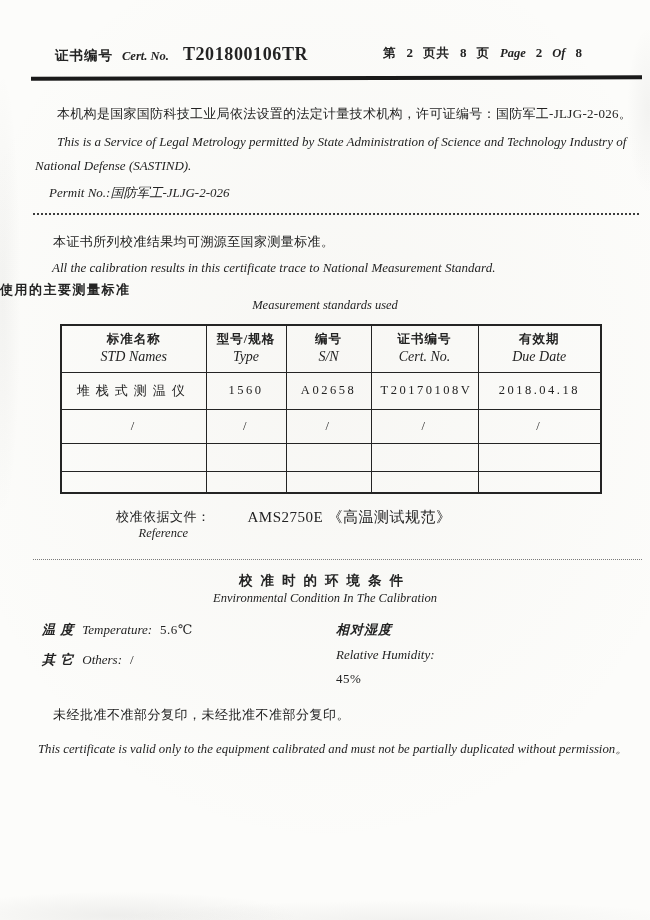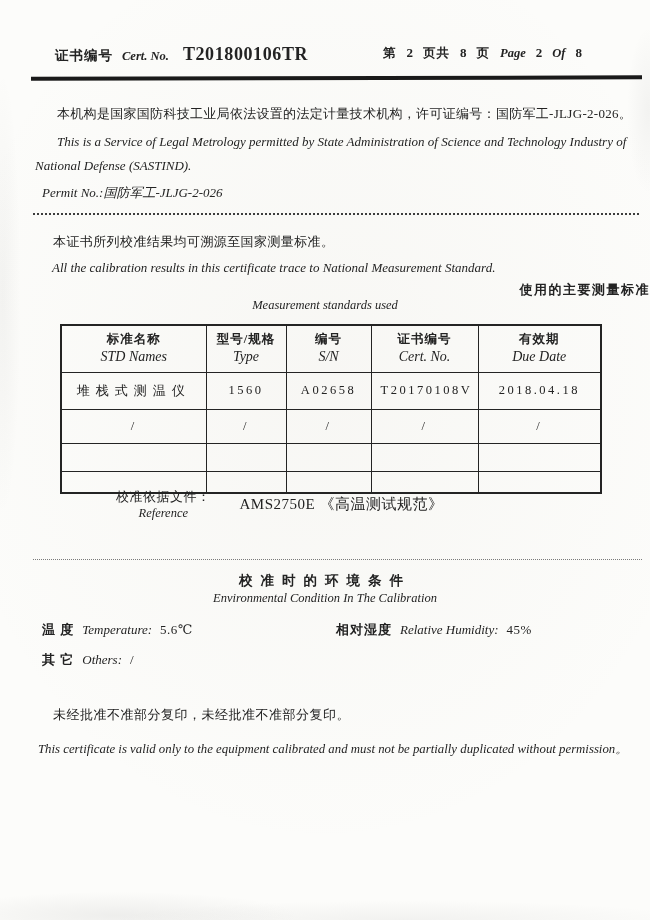--- a/index.html
+++ b/index.html
@@ -24,62 +24,62 @@
   .pg{left:383px;top:45px;display:flex;align-items:baseline;gap:10px;font-size:12.5px;}
   .pg .zh{font-weight:600;letter-spacing:1px;}
   .pg .n{font-weight:700;font-size:13px;}
   .pg .en{font-style:italic;font-weight:700;}
   .rule-thick{left:31px;top:76px;width:611px;height:4px;background:#1a1a1a;transform:rotate(-.12deg);}
 
   
   .p-zh{left:57px;top:105px;font-size:13px;letter-spacing:.3px;font-weight:500;}
   .p-en1{left:57px;top:134px;font-size:13px;font-style:italic;}
   .p-en2{left:35px;top:158px;font-size:13px;font-style:italic;}
-  .p-permit{left:42px;top:184px;font-size:13px;font-style:italic;}
+  .p-permit{left:49px;top:184px;font-size:13px;font-style:italic;}
   .rule-dot1{left:33px;top:213px;width:606px;border-top:2px dotted #3d3d3d;height:0;}
 
   
   .tr-zh{left:53px;top:233px;font-size:13px;letter-spacing:.4px;font-weight:500;}
   .tr-en{left:52px;top:260px;font-size:13px;font-style:italic;}
-  .tbl-ttl-zh{left:0;right:0;top:281px;text-align:right;font-size:13px;letter-spacing:1.5px;font-weight:600;}
+  .tbl-ttl-zh{left:0;right:0;top:281px;text-align:left;font-size:13px;letter-spacing:1.5px;font-weight:600;}
   .tbl-ttl-en{left:0;right:0;top:298px;text-align:center;font-size:12.5px;font-style:italic;}
 
   
   .std-table{left:60px;top:324px;}
   table{border-collapse:collapse;table-layout:fixed;width:540px;}
   table,td,th{border:1.6px solid #242424;}
   table{border-width:2px;}
   th{font-weight:normal;padding:2px;}
   th .th-zh{font-size:12.5px;letter-spacing:1px;font-weight:600;line-height:1.35;}
   th .th-en{font-size:14px;font-style:italic;line-height:1.3;}
   td{text-align:center;font-size:12.5px;letter-spacing:2.5px;padding:9px;}
   tr.h-hdr{height:47px;}
   tr.h-r1{height:28px;}
   tr.h-r2{height:22px;}
   tr.h-r3{height:28px;}
   tr.h-r4{height:22px;}
   td.ls-wide{letter-spacing:6px;font-size:13px;font-weight:500;}
 
   
-  .ref{left:116px;top:488px;display:flex;align-items:center;gap:29px;}
+  .ref{left:116px;top:508px;display:flex;gap:37px;}
   .ref-label{text-align:center;}
   .ref-label .l1{font-size:13px;letter-spacing:.5px;font-weight:500;}
   .ref-label .l2{font-size:12.5px;font-style:italic;}
   .ref-value{font-size:15px;letter-spacing:.5px;font-weight:500;}
 
   .rule-dot2{left:33px;top:559px;width:609px;border-top:1.5px dotted #7a7a7a;height:0;}
 
   
   .env-ttl-zh{left:0;right:0;top:572px;text-align:center;font-size:13.5px;letter-spacing:8px;font-weight:600;}
   .env-ttl-en{left:0;right:0;top:591px;text-align:center;font-size:12.5px;font-style:italic;}
   .env-row{display:flex;align-items:baseline;gap:8px;font-size:13px;}
   .env-temp{left:42px;top:621px;}
-  .env-hum{left:336px;top:621px;}
+  .env-hum{left:336px;top:621px;flex-direction:column;}
   .env-oth{left:42px;top:651px;}
-  .env-row .zh{font-weight:600;letter-spacing:1px;}
+  .env-row .zh{font-weight:600;letter-spacing:1px;font-style:italic;}
   .env-row .en{font-style:italic;}
   .env-row .val{letter-spacing:.5px;}
 
   
   .ft-zh{left:53px;top:706px;font-size:13px;letter-spacing:.5px;font-weight:500;}
   .ft-en{left:38px;top:741px;font-size:12.8px;font-style:italic;}
 </style>
 </head>
 <body>
 

